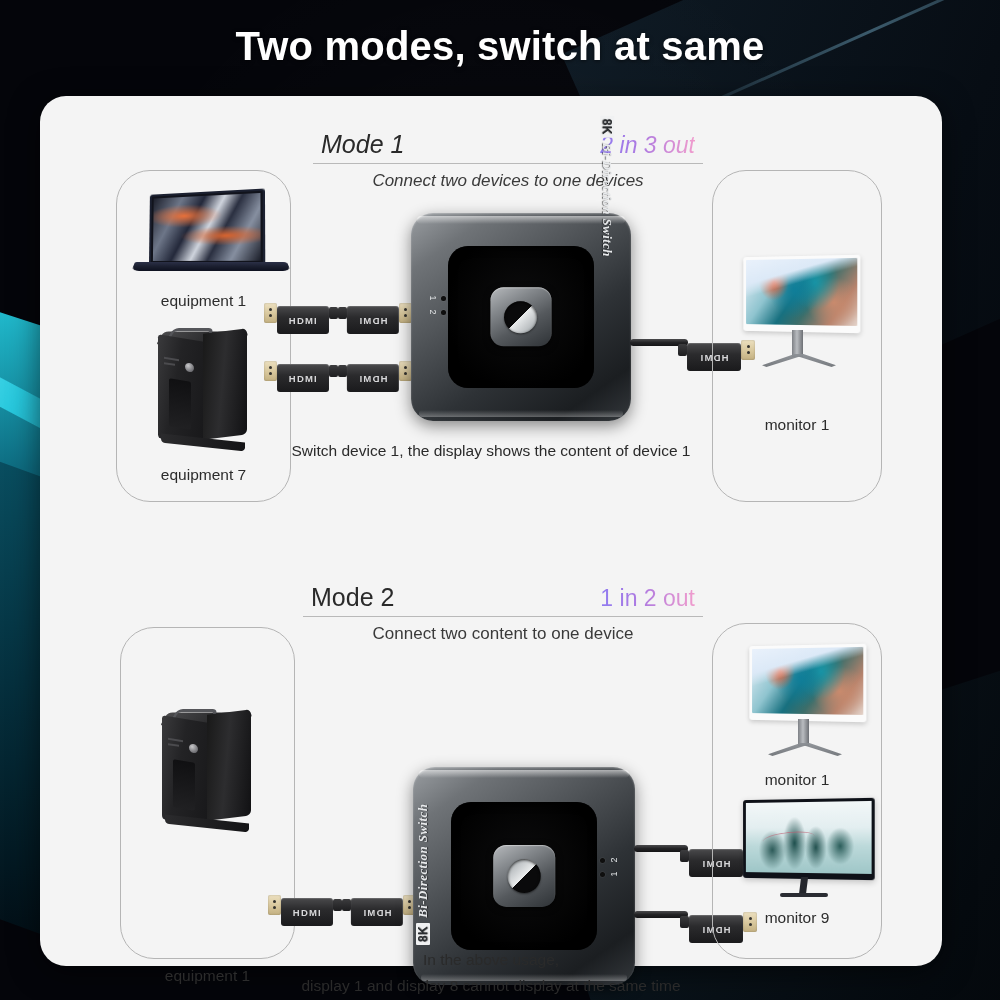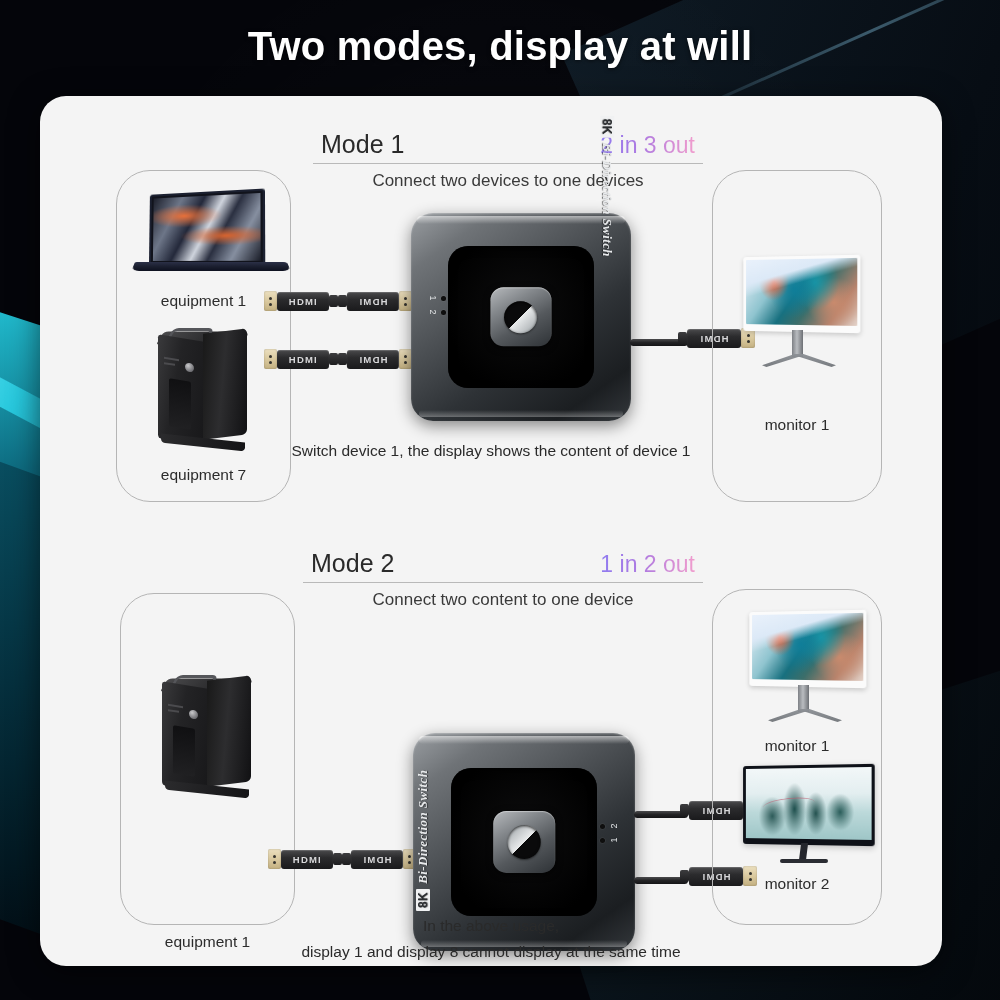--- a/index.html
+++ b/index.html
@@ -72,21 +72,21 @@
     position: absolute; left: 40px; top: 96px;
     width: 902px; height: 870px;
     background: #f4f4f4;
     border-radius: 26px;
     z-index: 2;
     box-shadow: 0 6px 30px rgba(0,0,0,.55);
   }
 
   .mode-block { position: absolute; left: 0; width: 902px; }
   #mode1 { top: 0; height: 440px; }
-  #mode2 { top: 419px; height: 433px; }
+  #mode2 { top: 453px; height: 433px; }
 
   
   .mode-head {
     position: absolute; left: 273px; width: 390px;
   }
   .mode-head-row {
     display: flex; align-items: baseline; justify-content: space-between;
     padding: 0 8px 4px 8px;
     border-bottom: 1px solid #b9b9b9;
   }
@@ -343,28 +343,29 @@
   .cable { position: absolute; display: flex; align-items: center; }
   .plug {
     width: 14px; height: 20px;
     background: linear-gradient(180deg,#ece0c0 0%, #d8c79c 55%, #c3b081 100%);
     border-radius: 2px;
     display: flex; flex-direction: column; align-items: center; justify-content: center; gap: 3px;
     box-shadow: inset 0 0 2px rgba(0,0,0,.25);
   }
   .plug i { width: 3px; height: 3px; background: #34332f; border-radius: 50%; display:block; }
   .shell {
-    height: 19px; width: 54px;
+    height: 28px; width: 54px;
     background: linear-gradient(180deg,#4a4a4c 0%, #2b2b2d 40%, #1a1a1c 100%);
     border-radius: 3px;
     display: flex; align-items: center; justify-content: center;
     color: #d8d8da;
     font-size: 9.5px; font-weight: 700; letter-spacing: 1.2px;
     font-family: "Liberation Sans", sans-serif;
     box-shadow: inset 0 1px 1px rgba(255,255,255,.18);
+    margin-top: 15px;
   }
   .shell.flip { transform: scaleX(-1); }
   .shell.flip span { transform: scaleX(1); display:block; }
   .strain {
     width: 9px; height: 12px;
     background: linear-gradient(180deg,#3c3c3e,#1d1d1f);
     border-radius: 2px;
   }
   .wire {
     height: 7px; flex: 1;
@@ -392,27 +393,27 @@
 <div id="bg">
   <div class="bg-dark-sheen-1"></div>
   <div class="bg-dark-sheen-2"></div>
   <div class="bg-teal-1"></div>
   <div class="bg-teal-3"></div>
   <div class="bg-teal-2"></div>
   <div class="bg-dark-sheen-3"></div>
   <div class="bg-vign"></div>
 </div>
 
-<div id="title">Two modes, display at will</div>
+<div id="title">Two modes, switch at same</div>
 
 <div id="card">
 
   <section class="mode-block" id="mode1">
 
-    <div class="mode-head" style="top:34px;">
+    <div class="mode-head" style="top:34px;font-style:italic;">
       <div class="mode-head-row">
         <span class="mode-title">Mode 1</span>
         <span class="mode-inout">2 in 3 out</span>
       </div>
       <div class="mode-sub">Connect two devices to one devices</div>
     </div>
 
     <div class="gbox" style="left:76px; top:74px; width:175px; height:332px;"></div>
 
     <div class="laptop" style="left:95px; top:98px; width:152px; height:90px;">
@@ -628,21 +629,21 @@
     </div>
     <div class="cap" style="left:672px; top:222px; width:170px;">monitor 1</div>
 
     <div class="tv" style="left:700px; top:250px; width:134px; height:100px;">
       <div class="tv-panel">
           <div class="tv-wall"></div>
         </div>
       <div class="tv-stand"></div>
       <div class="tv-foot"></div>
     </div>
-    <div class="cap" style="left:672px; top:360px; width:170px;">monitor 2</div>
+    <div class="cap" style="left:672px; top:360px; width:170px;">monitor 9</div>
 
     <div class="mode-foot" style="top:398px;">
       <div>In the above usage,</div>
       <div>display 1 and display 8 cannot display at the same time</div>
     </div>
   </section>
 
 </div>
 
 </body></html>

